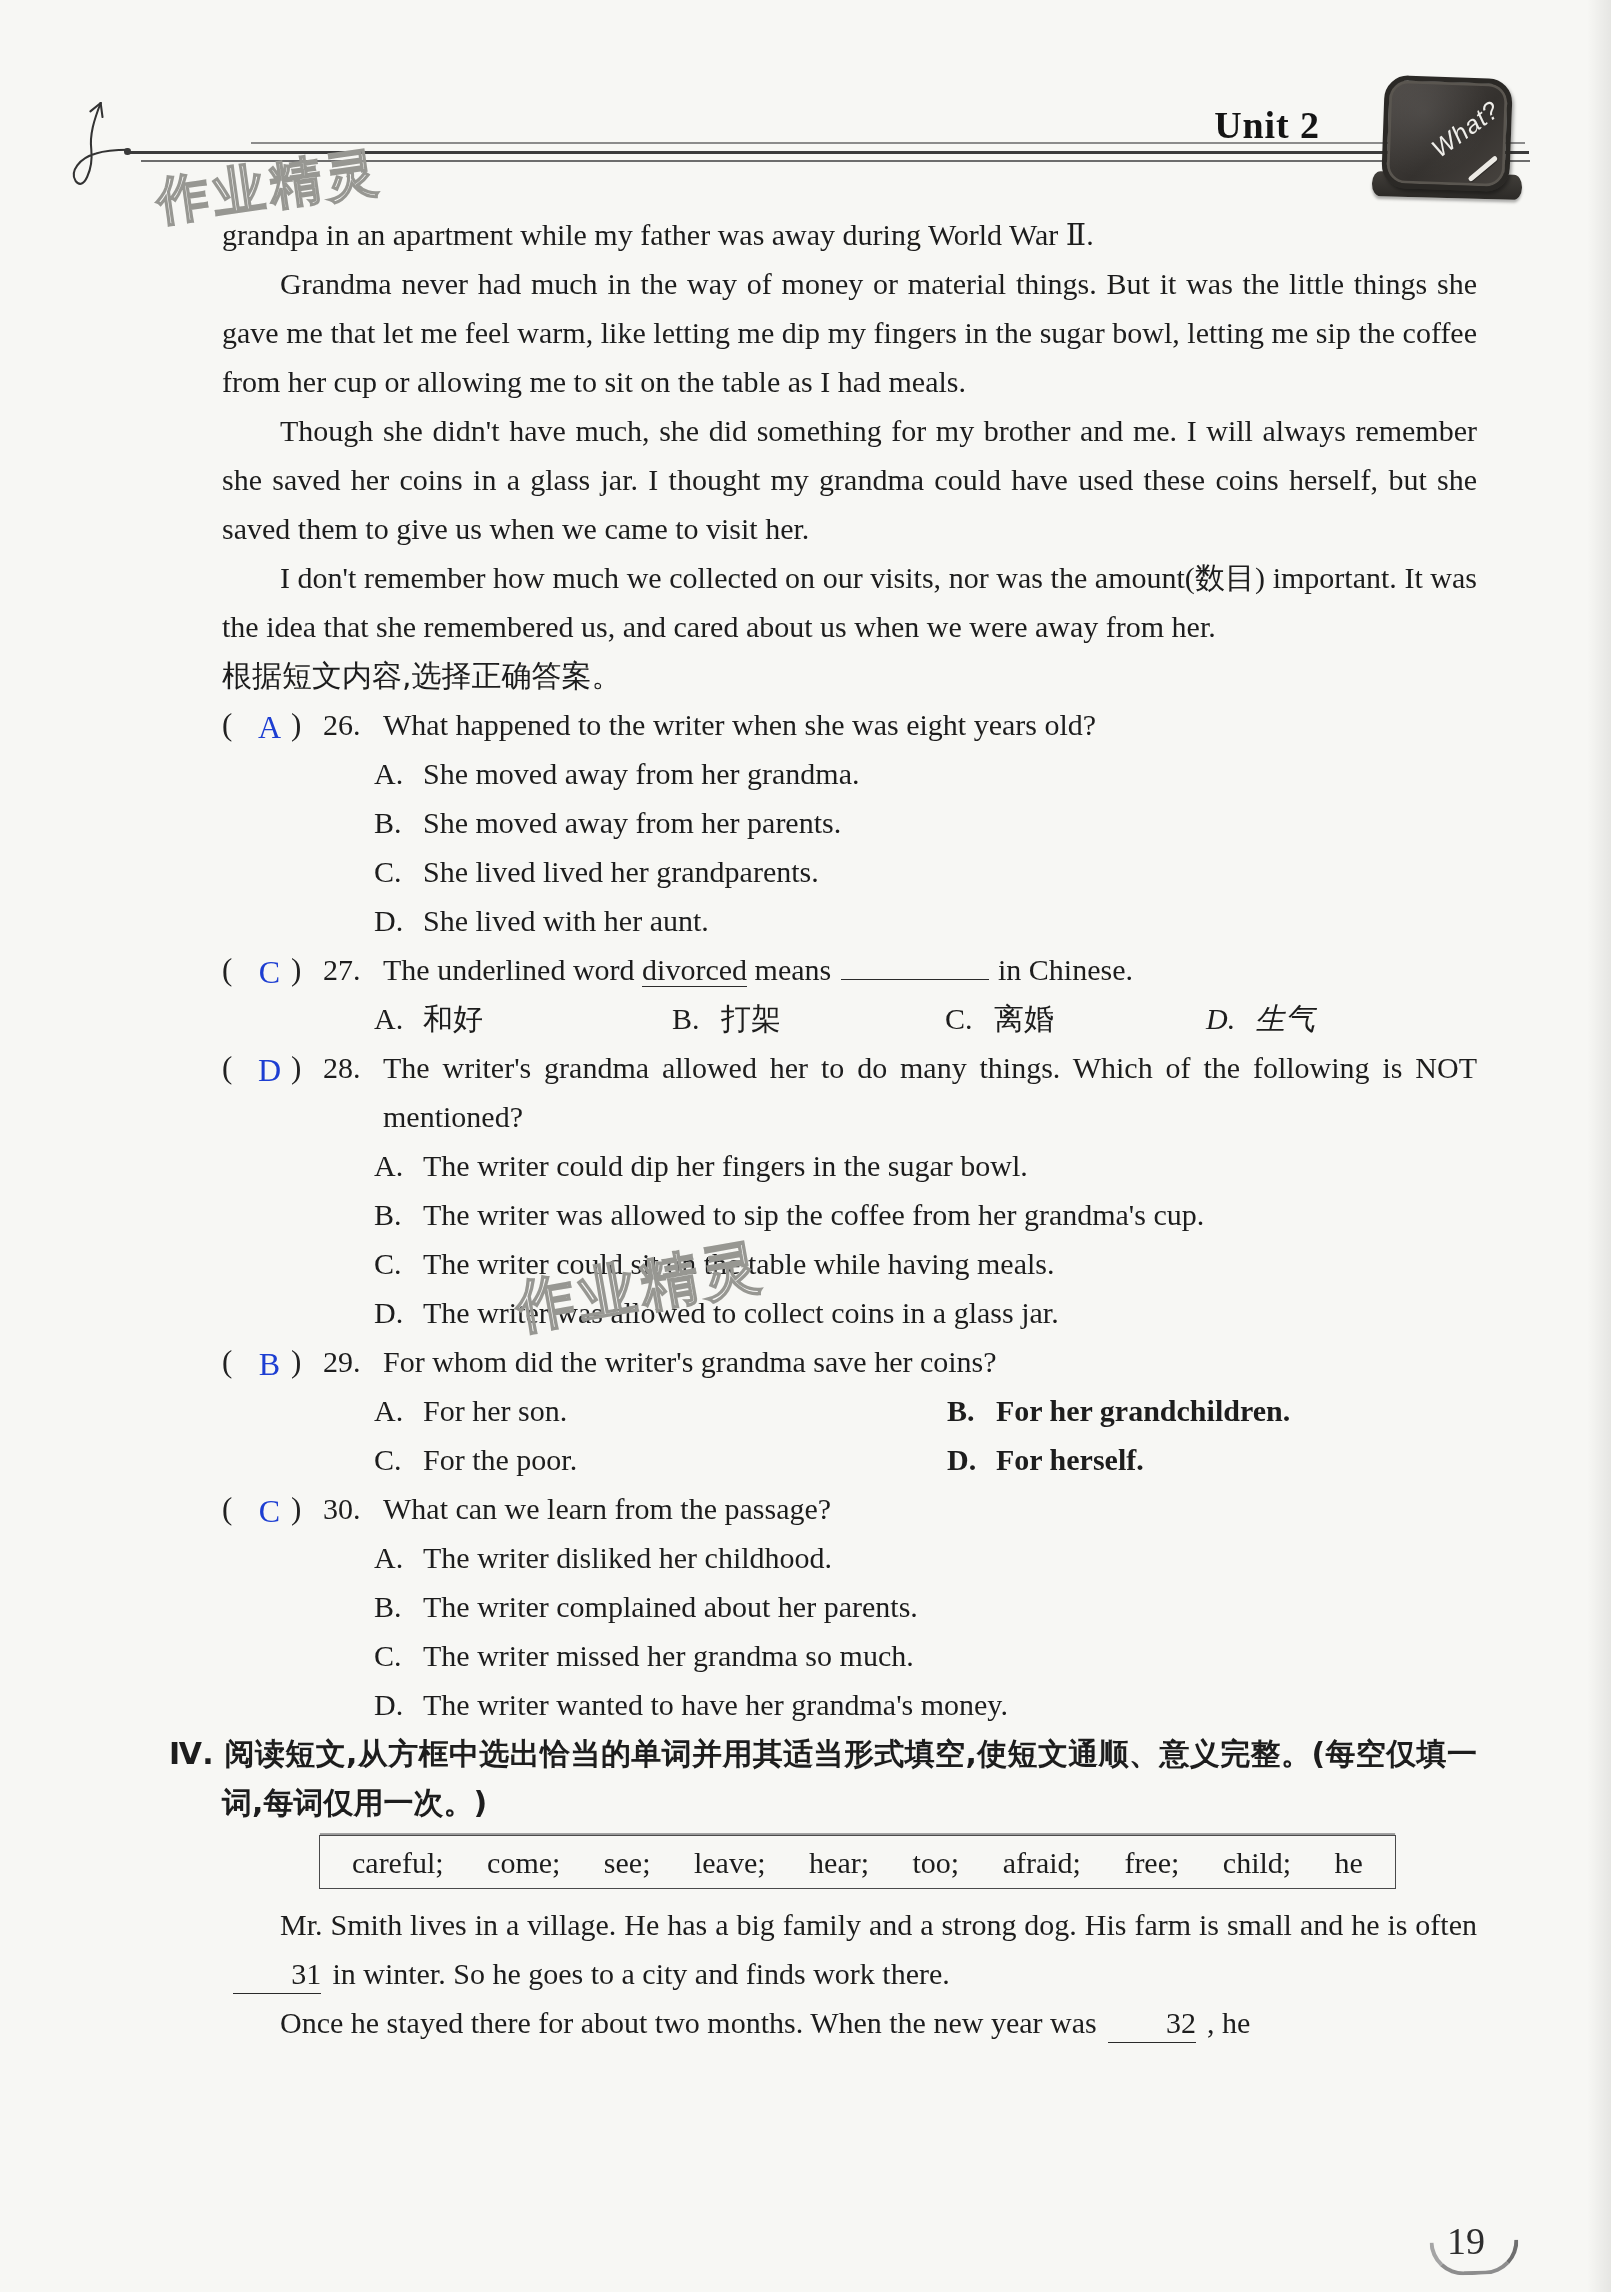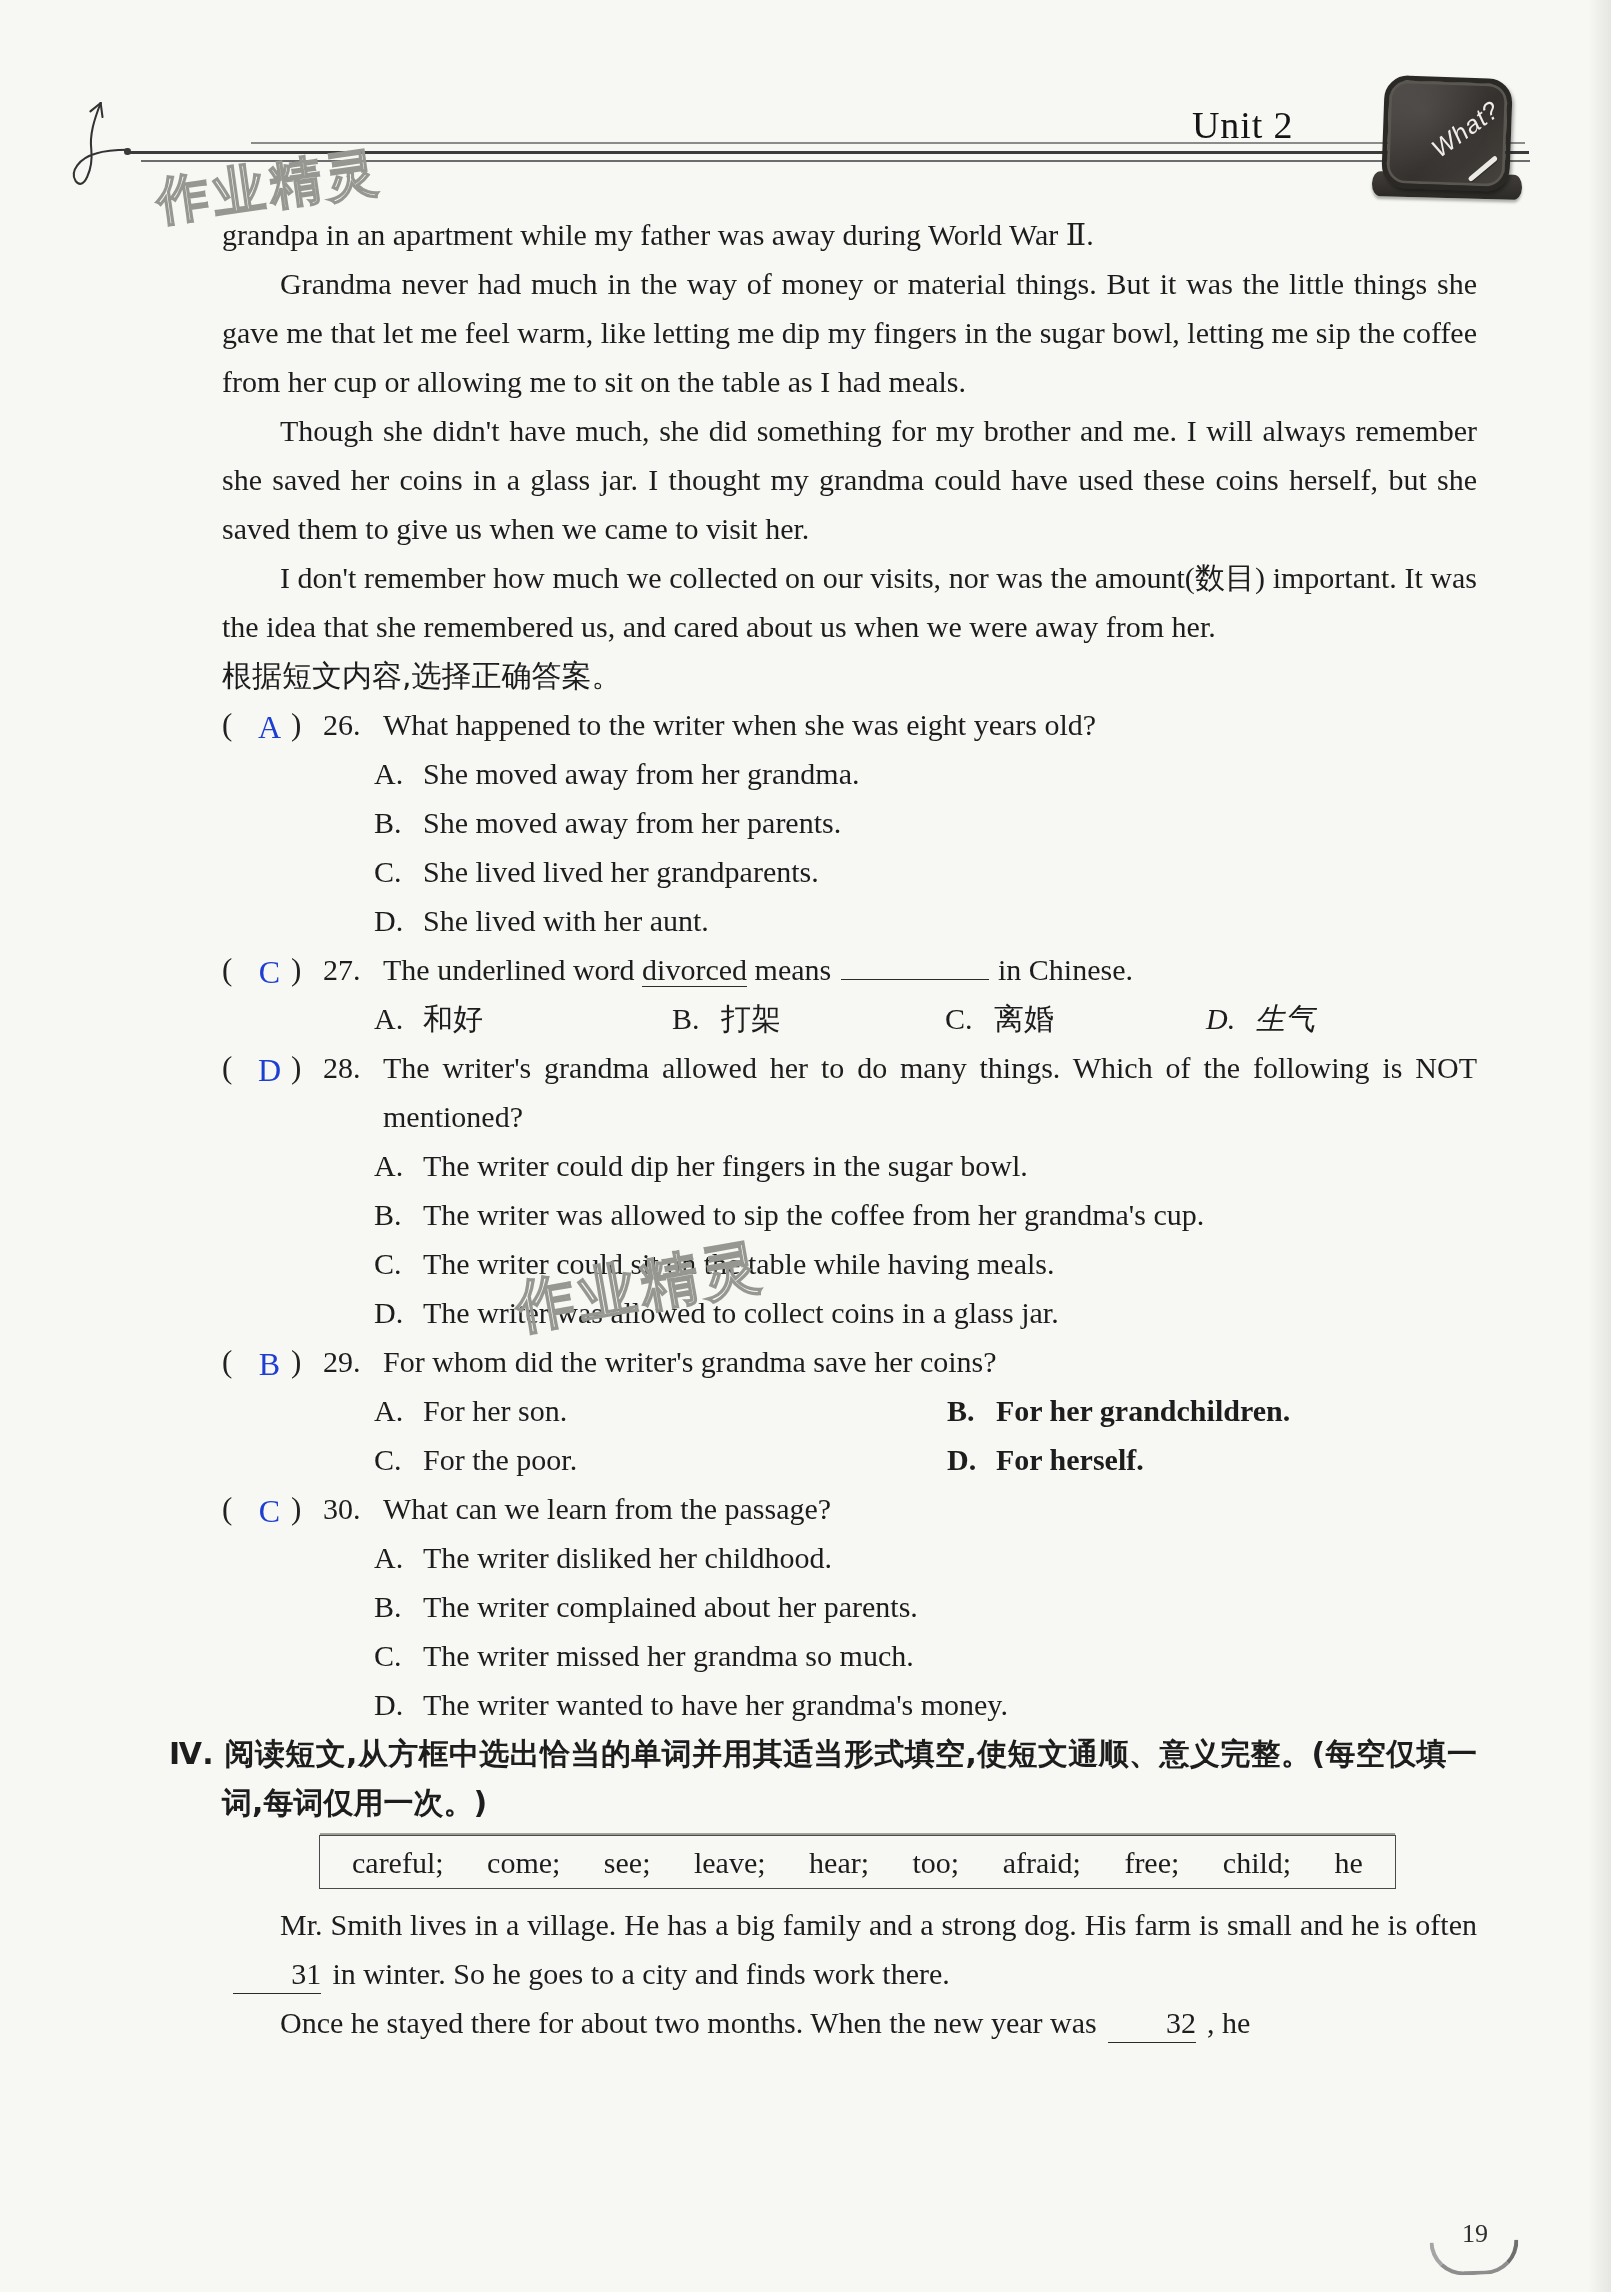--- a/index.html
+++ b/index.html
@@ -8,22 +8,22 @@
     font-family:"Liberation Serif","DejaVu Serif",serif;color:#1d1d1d;
     overflow:hidden;
   }
   .page::after{
     content:"";position:absolute;top:0;right:0;width:24px;height:100%;
     background:linear-gradient(to right, rgba(0,0,0,0), rgba(0,0,0,.07));
     pointer-events:none;
   }
   
   .unit-title{
-    position:absolute;left:1192px;top:103px;width:150px;text-align:left;
-    font-size:38px;font-weight:normal;letter-spacing:0.9px;color:#151515;
+    position:absolute;left:1192px;top:103px;width:150px;text-align:center;
+    font-size:38px;font-weight:bold;letter-spacing:0.9px;color:#151515;
   }
   .rule{position:absolute;background:#444;}
   .rule-a{left:251px;top:142px;width:1274px;height:1.9px;background:#8b8b8b;}
   .rule-b{left:129px;top:151px;width:1400px;height:2.8px;background:#3b3b3b;}
   .rule-c{left:141px;top:160px;width:1389px;height:1.9px;background:#6d6d6d;}
   .rule-dot{position:absolute;left:124px;top:148px;width:6.6px;height:6.6px;border-radius:50%;background:#3b3b3b;}
   .arrow-deco{position:absolute;left:67px;top:88px;}
   
   .board-icon{position:absolute;left:1372px;top:77px;width:157px;height:127px;}
   .board-face{
@@ -96,21 +96,21 @@
   }
   .wordbox{
     box-sizing:border-box;margin:8.4px 0 10.3px 97px;width:1077px;height:54px;
     border:1.9px solid #4a4a4a;padding:0.9px 32px 0 32px;
     display:flex;justify-content:space-between;align-items:center;
     box-shadow:0 -2.8px 0 -0.9px #9a9a9a;
     gap:9px;
   }
   .wordbox span{white-space:nowrap;}
   
-  .pagenum{position:absolute;left:1447px;top:2219px;font-size:26px;color:#2e2e2e;width:56px;text-align:center;}
+  .pagenum{position:absolute;left:1447px;top:2219px;font-size:38px;color:#2e2e2e;width:56px;text-align:left;}
   .page-arc{
     position:absolute;left:1430px;top:2241px;width:81px;height:30px;
     border:4.7px solid #8d8d8d;border-top:none;
     border-radius:0 0 41px 41px;transform:rotate(-2deg);
     border-left-color:#a5a5a5;border-right-color:#6f6f6f;
   }
 </style>
 </head>
 <body>
 

